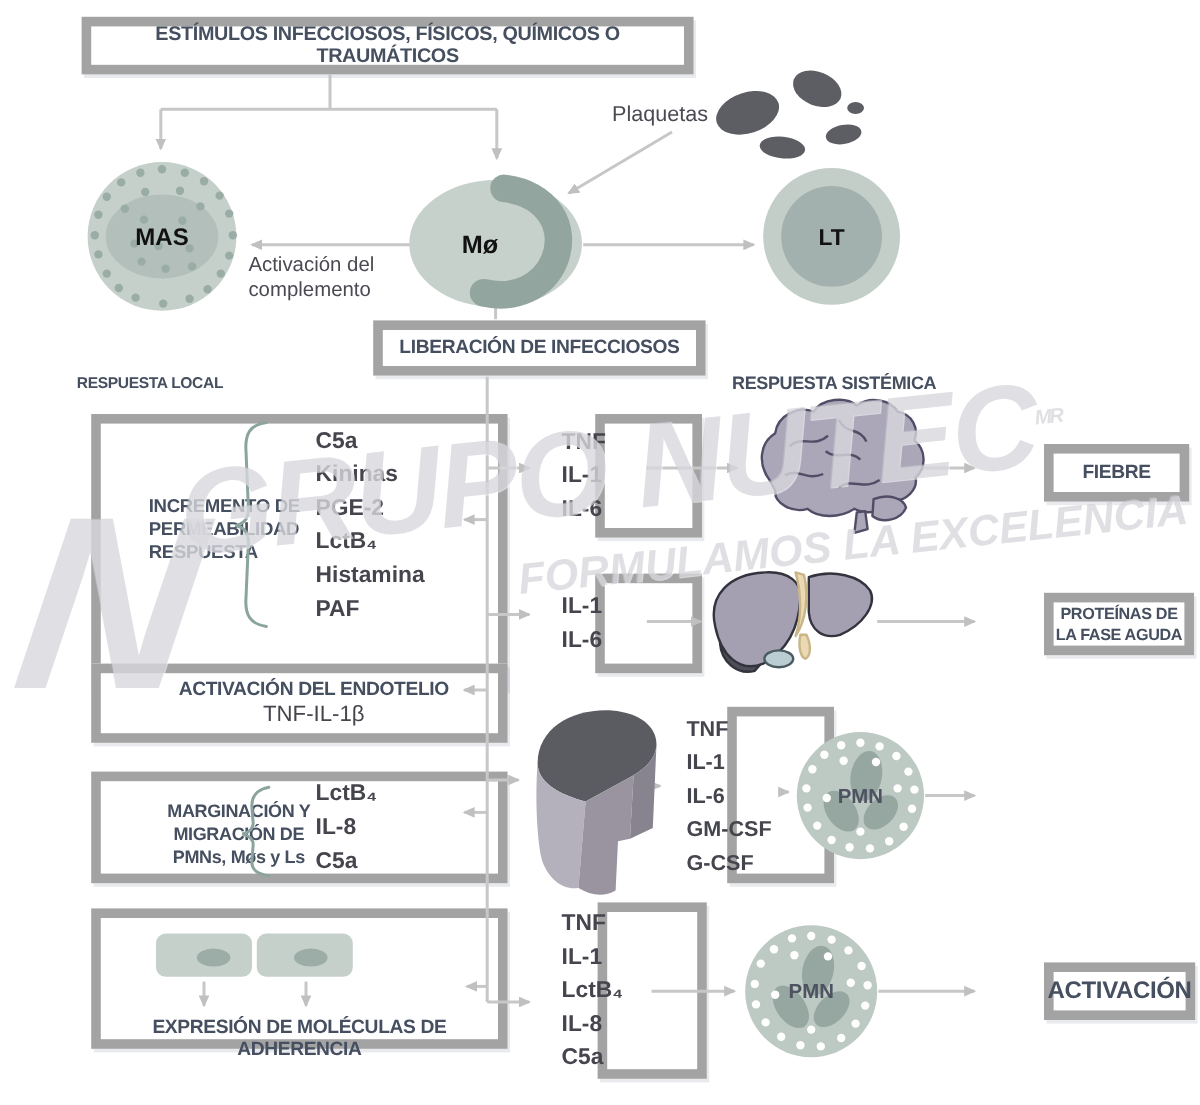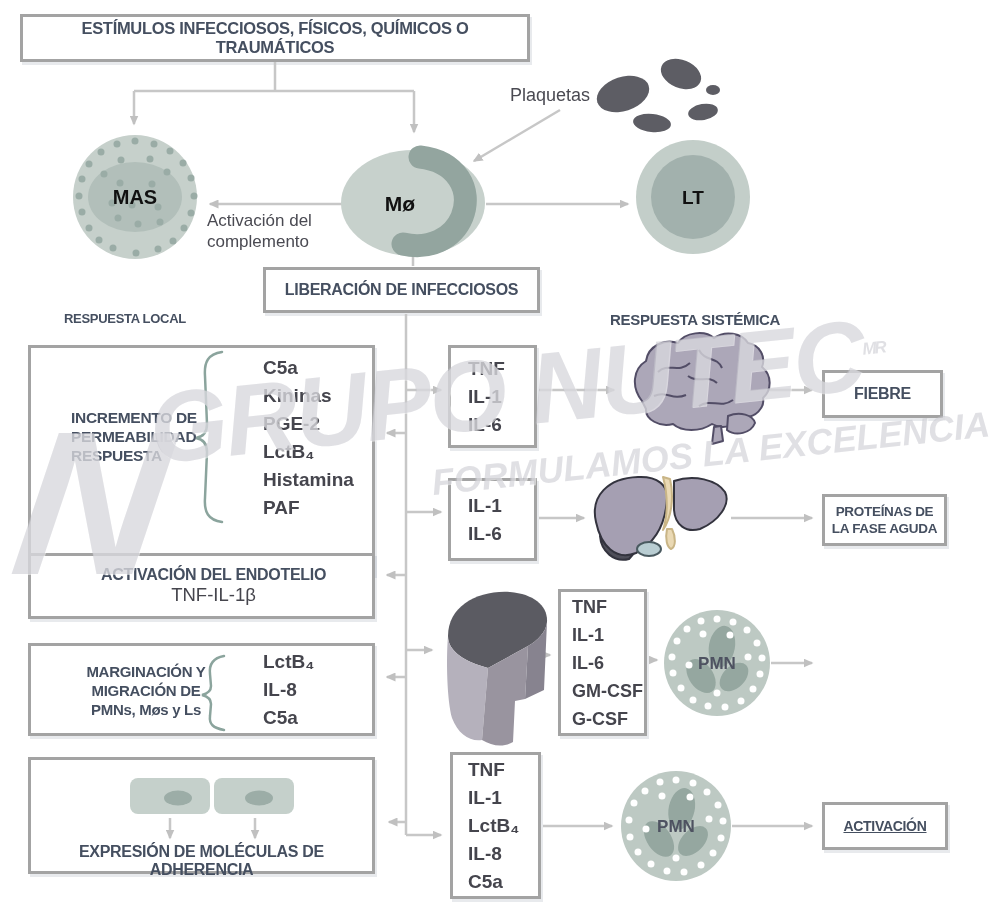--- a/index.html
+++ b/index.html
@@ -1,19 +1,19 @@
 <!DOCTYPE html>
 <html><head>
 <meta charset="utf-8">
 <style>
   html,body{margin:0;padding:0;background:#fff;}
   .stage{position:relative;width:1000px;height:921px;background:#fff;overflow:hidden;
          font-family:"Liberation Sans",sans-serif;}
-  .box{position:absolute;background:#fff;border:3px solid #a3a3a3;box-sizing:border-box;
-       box-shadow:2px 3px 0 rgba(110,125,140,.16);z-index:10;}
+  .box{position:absolute;background:#fff;border:8px solid #a3a3a3;box-sizing:border-box;
+       box-shadow:2px 3px 0 rgba(110,125,140,.16);z-index:10;margin-left:48px;}
   .hdr{font-weight:bold;color:#454f60;letter-spacing:-0.3px;}
   .cflex{display:flex;align-items:center;justify-content:center;text-align:center;}
   .lbl{position:absolute;z-index:10;}
   .medlist{position:absolute;display:flex;flex-direction:column;justify-content:center;
            box-sizing:border-box;font-size:19px;color:#45454d;z-index:11;font-weight:bold;}
   .medlist div{line-height:28px;}
   svg.overlay{position:absolute;left:0;top:0;z-index:20;pointer-events:none;}
   svg text{font-family:"Liberation Sans",sans-serif;}
   .wmark{position:absolute;z-index:40;pointer-events:none;font-style:italic;font-weight:bold;
          color:rgba(199,199,205,.55);white-space:nowrap;text-shadow:1px 1px 0 rgba(255,255,255,.55);}
@@ -112,21 +112,21 @@
   </div>
 
   <div class="box cflex" style="left:822px;top:370px;width:121px;height:48px;">
     <span class="hdr" style="font-size:16px;">FIEBRE</span>
   </div>
   <div class="box cflex" style="left:822px;top:494px;width:125px;height:52px;flex-direction:column;">
     <span class="hdr" style="font-size:13.5px;line-height:17px;">PROTEÍNAS DE</span>
     <span class="hdr" style="font-size:13.5px;line-height:17px;">LA FASE AGUDA</span>
   </div>
   <div class="box cflex" style="left:822px;top:802px;width:126px;height:48px;">
-    <span class="hdr" style="font-size:14px;text-decoration:underline;">ACTIVACIÓN</span>
+    <span class="hdr" style="font-size:20px;">ACTIVACIÓN</span>
   </div>
 
   <svg class="overlay" width="1000" height="921" viewBox="0 0 1000 921">
     <defs>
       <marker id="ah" markerWidth="10" markerHeight="9" refX="8.5" refY="4.5" orient="auto" markerUnits="userSpaceOnUse">
         <path d="M0,0 L10,4.5 L0,9 Z" fill="#c0c0c0"></path>
       </marker>
     </defs>
 
     <g stroke="#c7c7c7" stroke-width="2.5" fill="none">

